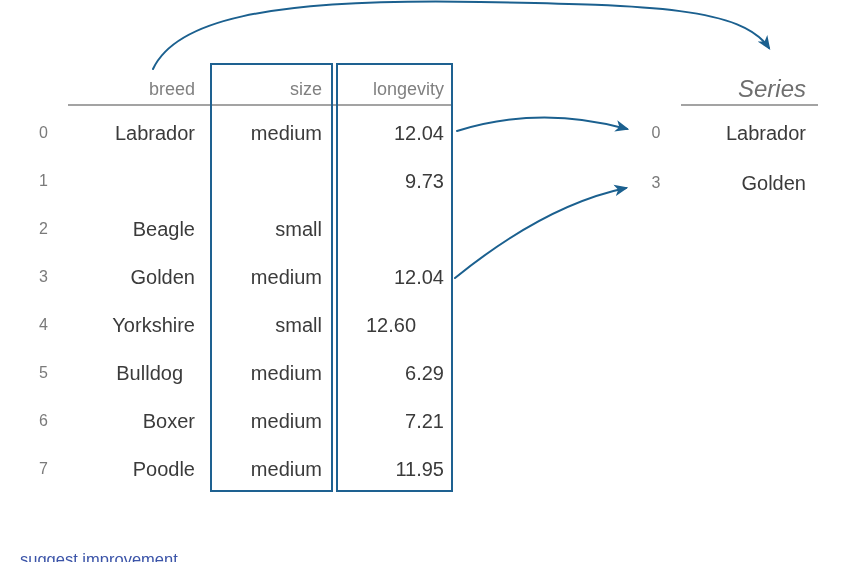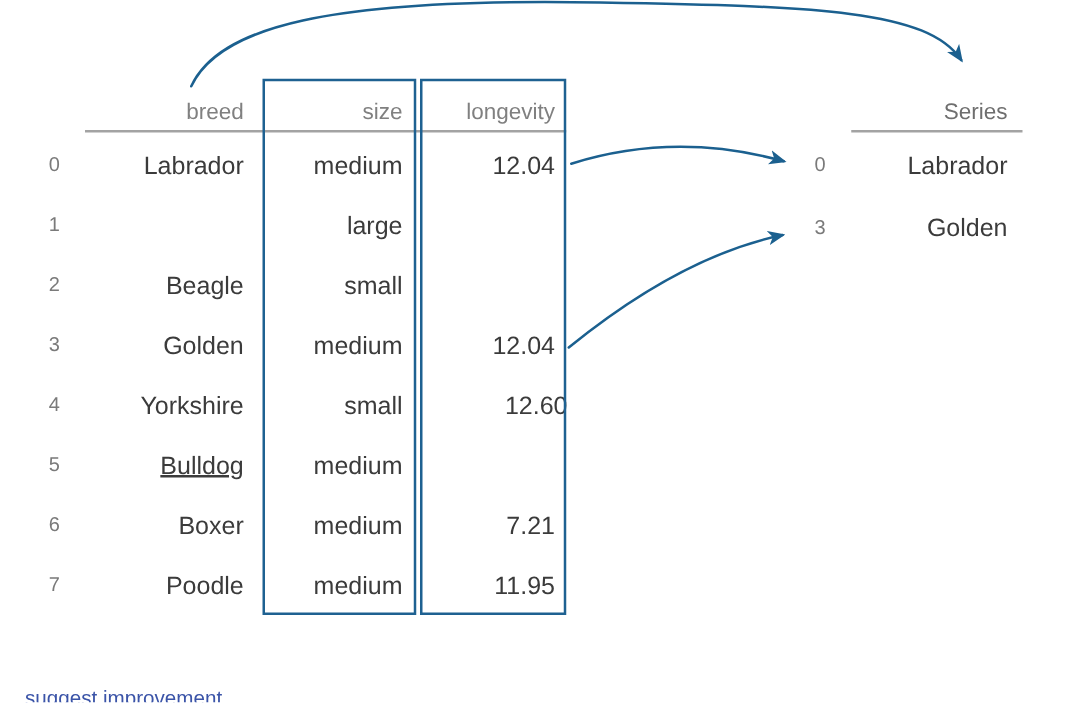--- a/index.html
+++ b/index.html
@@ -41,21 +41,22 @@
     background: #a3a3a3;
     height: 2px;
   }
   .colbox {
     border: 2px solid #1e6191;
     background: transparent;
     pointer-events: none;
   }
   .series-hdr {
     color: #6e6e6e;
-    font-size: 18px;
+    font-style: italic;
+    font-size: 24px;
     line-height: 30px;
   }
   .link {
     color: #3b54a8;
     font-size: 16.5px;
     text-decoration: underline;
     cursor: pointer;
     white-space: nowrap;
     margin-top: 32px;
   }
@@ -95,43 +96,44 @@
   <div class="abs rule" style="left:68px; top:104px; width:385px;"></div>
 
   <div class="abs" style="left:0; top:109px; width:470px; height:48px;">
     <div class="abs idx" style="left:26px; width:22px;">0</div>
     <div class="abs cell" style="left:60px; width:135px;">Labrador</div>
     <div class="abs cell" style="left:213px; width:109px;">medium</div>
     <div class="abs cell" style="left:338px; width:106px;">12.04</div>
   </div>
   <div class="abs" style="left:0; top:157px; width:470px; height:48px;">
     <div class="abs idx" style="left:26px; width:22px;">1</div>
-    <div class="abs cell" style="left:213px; width:109px;">large</div>
+    <div class="abs cell" style="left:338px; width:106px;">9.73</div>
   </div>
   <div class="abs" style="left:0; top:205px; width:470px; height:48px;">
     <div class="abs idx" style="left:26px; width:22px;">2</div>
     <div class="abs cell" style="left:60px; width:135px;">Beagle</div>
     <div class="abs cell" style="left:213px; width:109px;">small</div>
   </div>
   <div class="abs" style="left:0; top:253px; width:470px; height:48px;">
     <div class="abs idx" style="left:26px; width:22px;">3</div>
     <div class="abs cell" style="left:60px; width:135px;">Golden</div>
     <div class="abs cell" style="left:213px; width:109px;">medium</div>
     <div class="abs cell" style="left:338px; width:106px;">12.04</div>
   </div>
   <div class="abs" style="left:0; top:301px; width:470px; height:48px;">
     <div class="abs idx" style="left:26px; width:22px;">4</div>
     <div class="abs cell" style="left:60px; width:135px;">Yorkshire</div>
     <div class="abs cell" style="left:213px; width:109px;">small</div>
-    <div class="abs cell" style="left:348px; width:106px;">12.60</div>
+    <div class="abs cell" style="left:338px; width:106px;text-align:center;">12.60</div>
   </div>
   <div class="abs" style="left:0; top:349px; width:470px; height:48px;">
     <div class="abs idx" style="left:26px; width:22px;">5</div>
-    <div class="abs cell" style="left:60px; width:135px;text-decoration:underline;">Bulldog</div>
+    <div class="abs cell" style="left:48px; width:135px;">Bulldog</div>
     <div class="abs cell" style="left:213px; width:109px;">medium</div>
+    <div class="abs cell" style="left:338px; width:106px;">6.29</div>
   </div>
   <div class="abs" style="left:0; top:397px; width:470px; height:48px;">
     <div class="abs idx" style="left:26px; width:22px;">6</div>
     <div class="abs cell" style="left:60px; width:135px;">Boxer</div>
     <div class="abs cell" style="left:213px; width:109px;">medium</div>
     <div class="abs cell" style="left:338px; width:106px;">7.21</div>
   </div>
   <div class="abs" style="left:0; top:445px; width:470px; height:48px;">
     <div class="abs idx" style="left:26px; width:22px;">7</div>
     <div class="abs cell" style="left:60px; width:135px;">Poodle</div>

